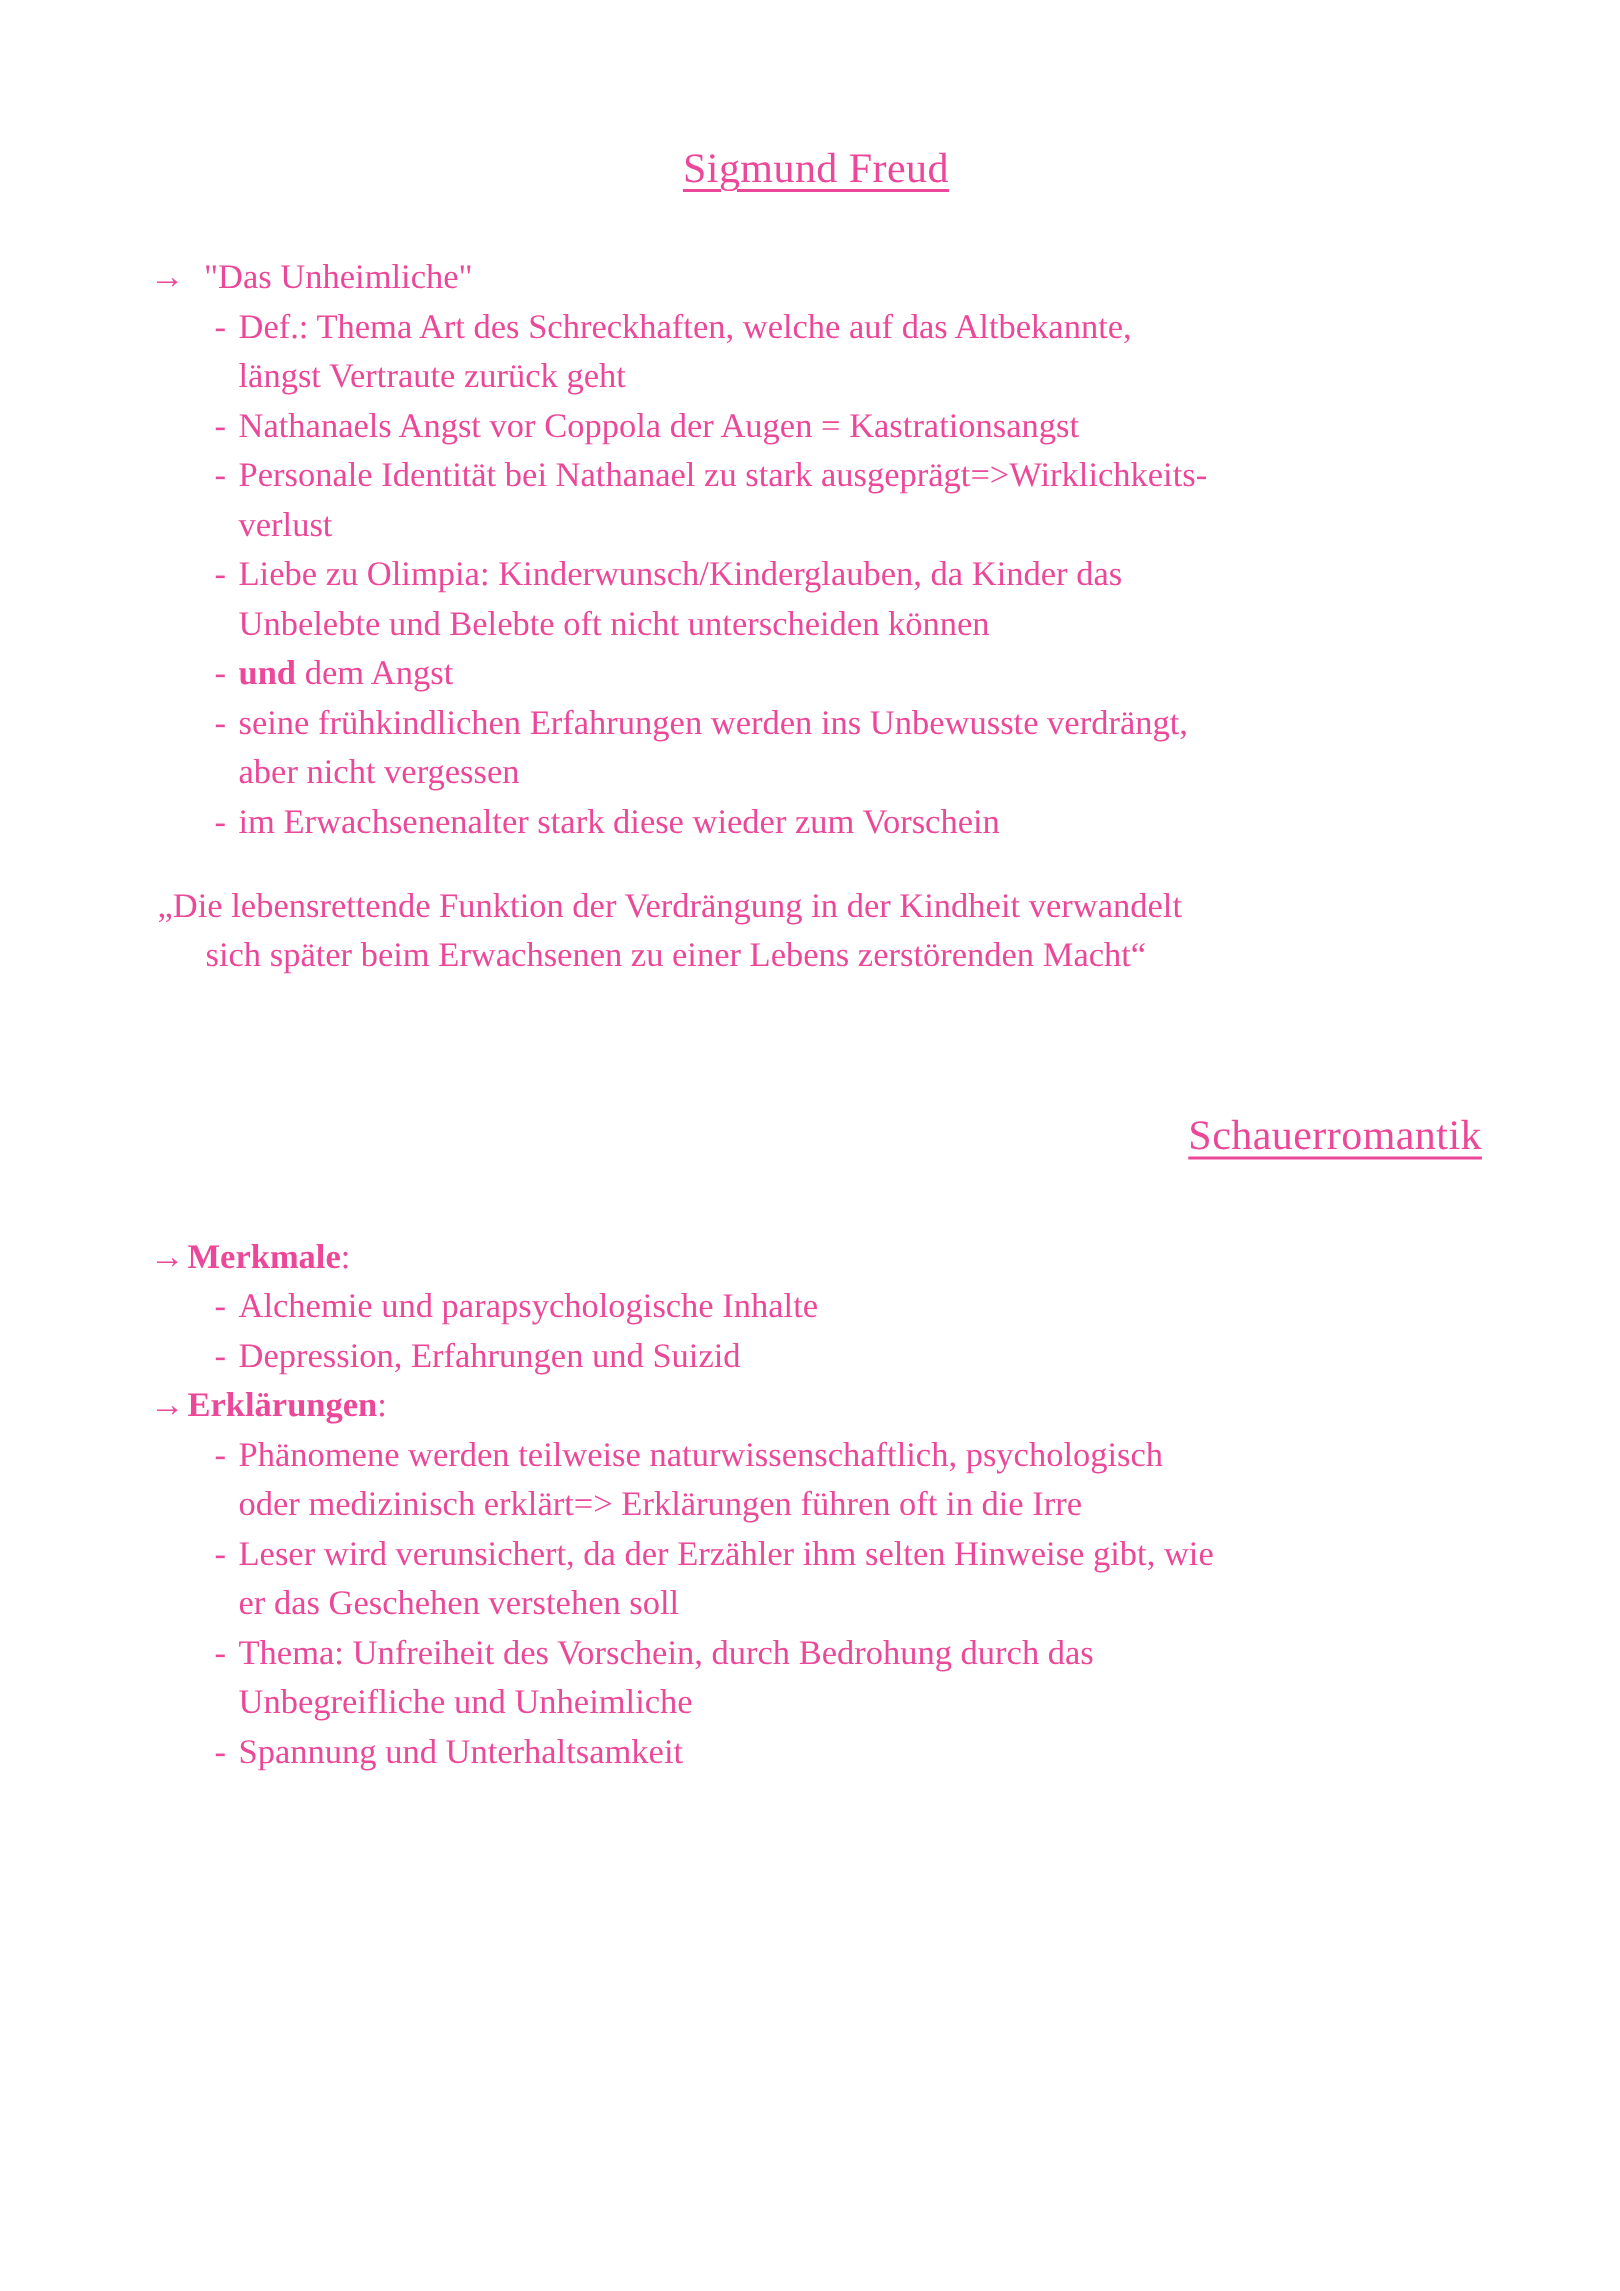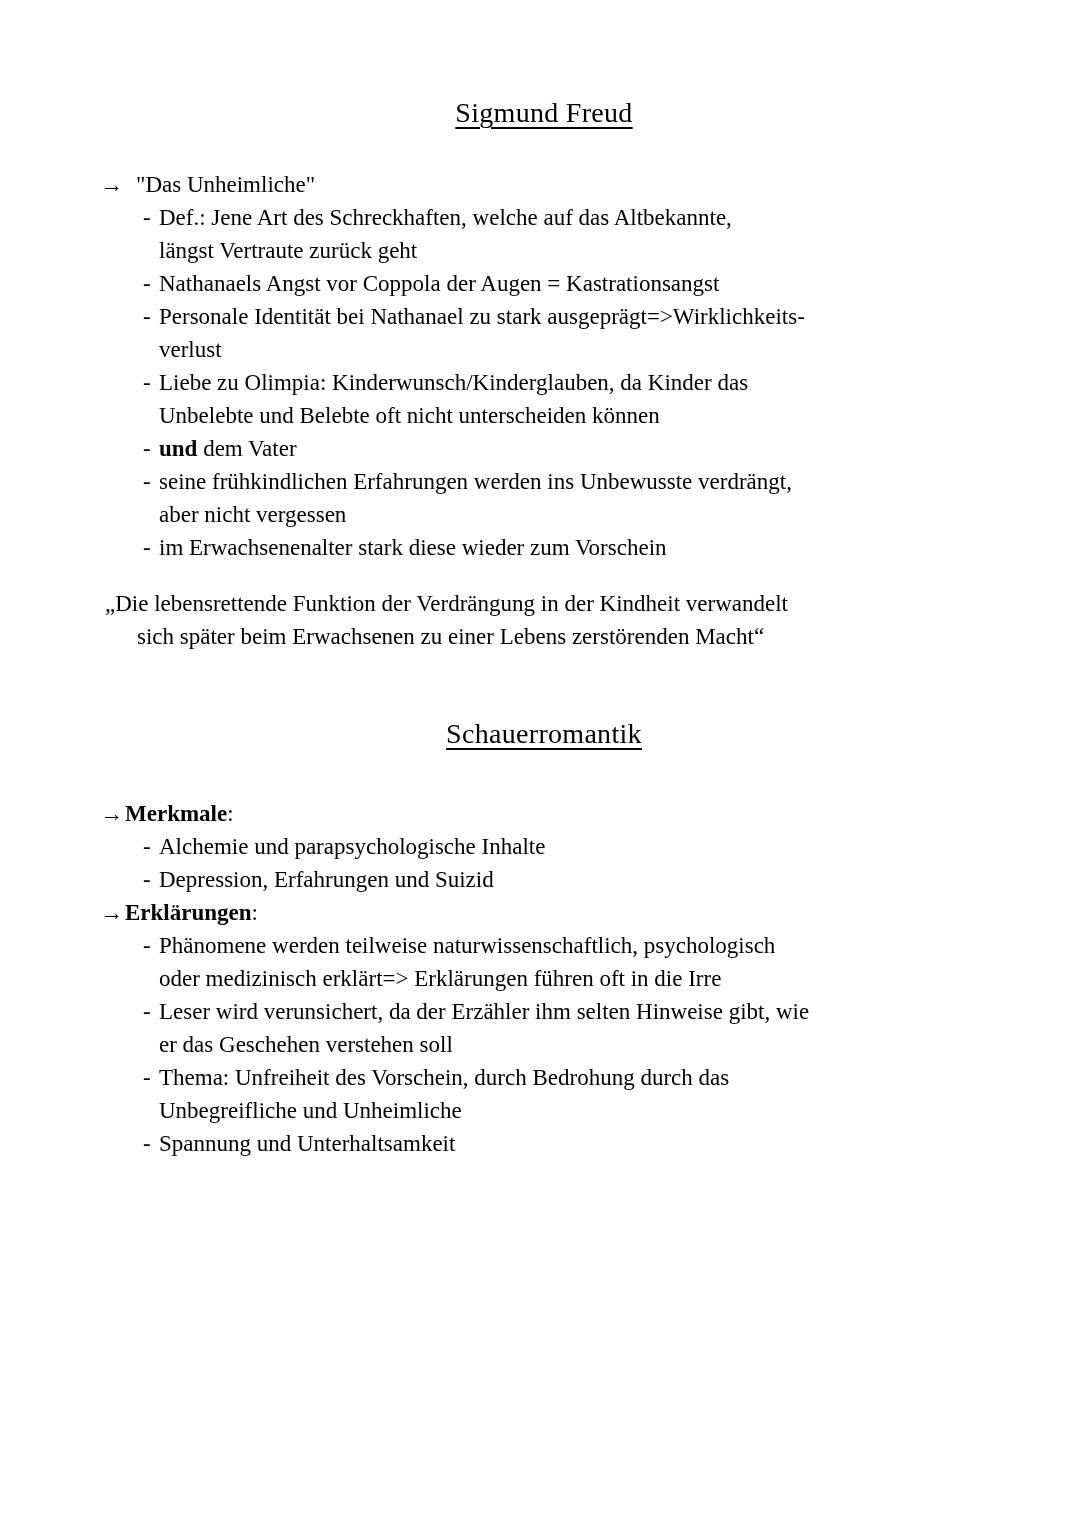--- a/index.html
+++ b/index.html
@@ -3,21 +3,21 @@
 <meta charset="utf-8">
 <title>Notizen – Sigmund Freud / Schauerromantik</title>
 <style>
   * { margin:0; padding:0; box-sizing:border-box; }
   html,body { background:#e9e9e9; }
   body { display:flex; justify-content:center; }
   .page {
     width:1080px;
     min-height:1527px;
     background:#ffffff;
-    color:#000000;
+    color:#ec4899;
     font-family:"Liberation Serif","DejaVu Serif",serif;
     font-size:23px;
     line-height:33px;
     padding:96px 92px 60px 100px;
   }
   .doc-heading {
     font-size:28px;
     font-weight:400;
     line-height:34px;
     text-align:center;
@@ -33,61 +33,61 @@
   .dash-list { padding-left:43px; }
   .dash-item { display:flex; }
   .dash-item .dash { flex:0 0 16px; }
   .item-text { flex:1; white-space:pre-wrap; }
   .quote {
     margin-top:23px;
     padding-left:37px;
     text-indent:-32px;
     white-space:pre-wrap;
   }
-  .section-gap { margin-top:64px; }
+  .section-gap { margin-top:88px;text-align:right; }
   .groups { margin-top:46px; }
   .group-heading { display:flex; }
   .group-heading .arrow { flex:0 0 25px; }
   strong, b { font-weight:700; }
 </style>
 </head>
 <body>
 
 <div class="page">
 
   <h1 class="doc-heading"><span class="underlined">Sigmund Freud</span></h1>
 
   <div class="topic-line">
     <span class="arrow">→</span>
     <span class="item-text">"Das Unheimliche"</span>
   </div>
 
   <div class="dash-list">
     <div class="dash-item">
       <span class="dash">-</span>
-      <span class="item-text">Def.: Jene Art des Schreckhaften, welche auf das Altbekannte,
+      <span class="item-text">Def.: Thema Art des Schreckhaften, welche auf das Altbekannte,
 längst Vertraute zurück geht</span>
     </div>
     <div class="dash-item">
       <span class="dash">-</span>
       <span class="item-text">Nathanaels Angst vor Coppola der Augen = Kastrationsangst</span>
     </div>
     <div class="dash-item">
       <span class="dash">-</span>
       <span class="item-text">Personale Identität bei Nathanael zu stark ausgeprägt=&gt;Wirklichkeits-
 verlust</span>
     </div>
     <div class="dash-item">
       <span class="dash">-</span>
       <span class="item-text">Liebe zu Olimpia: Kinderwunsch/Kinderglauben, da Kinder das
 Unbelebte und Belebte oft nicht unterscheiden können</span>
     </div>
     <div class="dash-item">
       <span class="dash">-</span>
-      <span class="item-text"><strong>und</strong><span> dem Vater</span></span>
+      <span class="item-text"><strong>und</strong><span> dem Angst</span></span>
     </div>
     <div class="dash-item">
       <span class="dash">-</span>
       <span class="item-text">seine frühkindlichen Erfahrungen werden ins Unbewusste verdrängt,
 aber nicht vergessen</span>
     </div>
     <div class="dash-item">
       <span class="dash">-</span>
       <span class="item-text">im Erwachsenenalter stark diese wieder zum Vorschein</span>
     </div>

